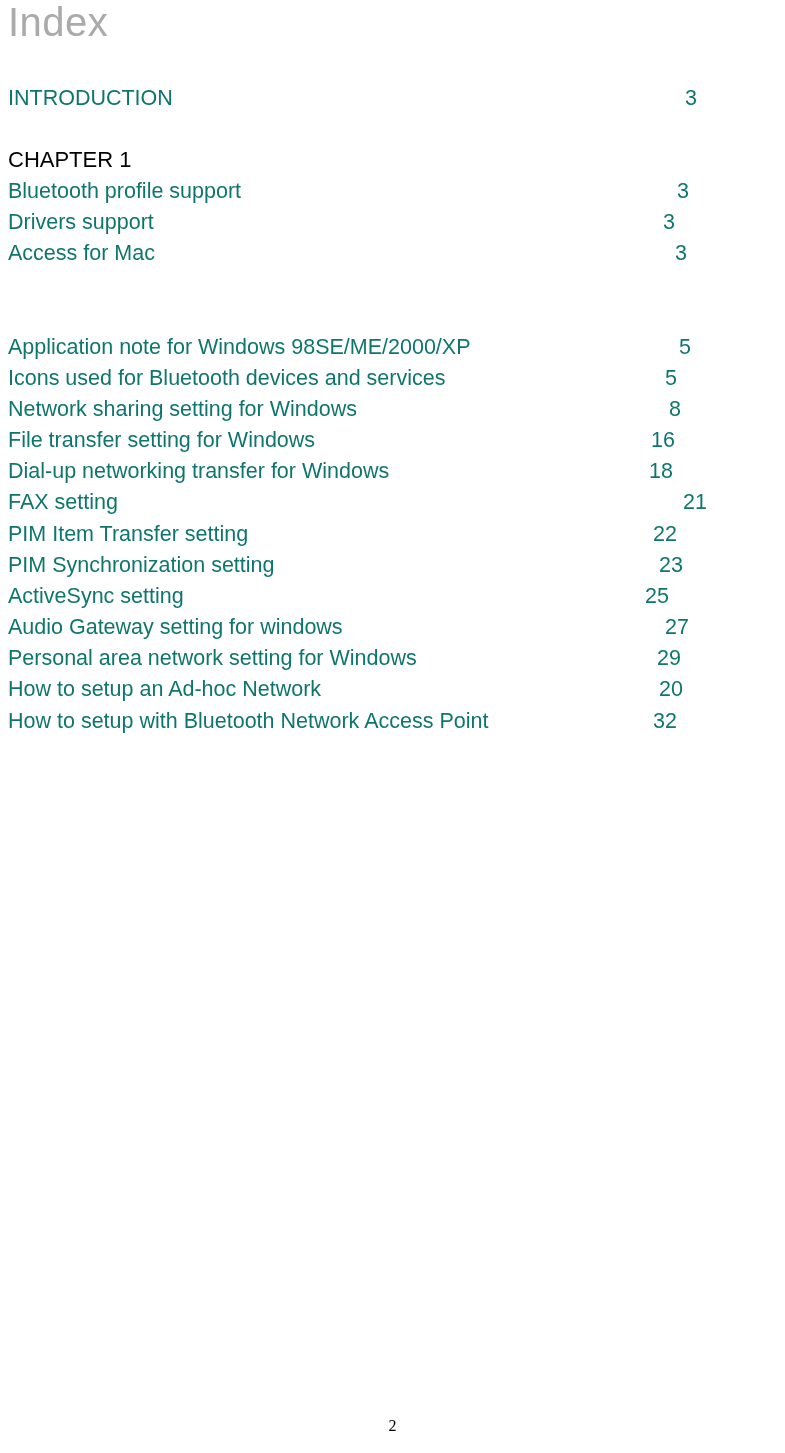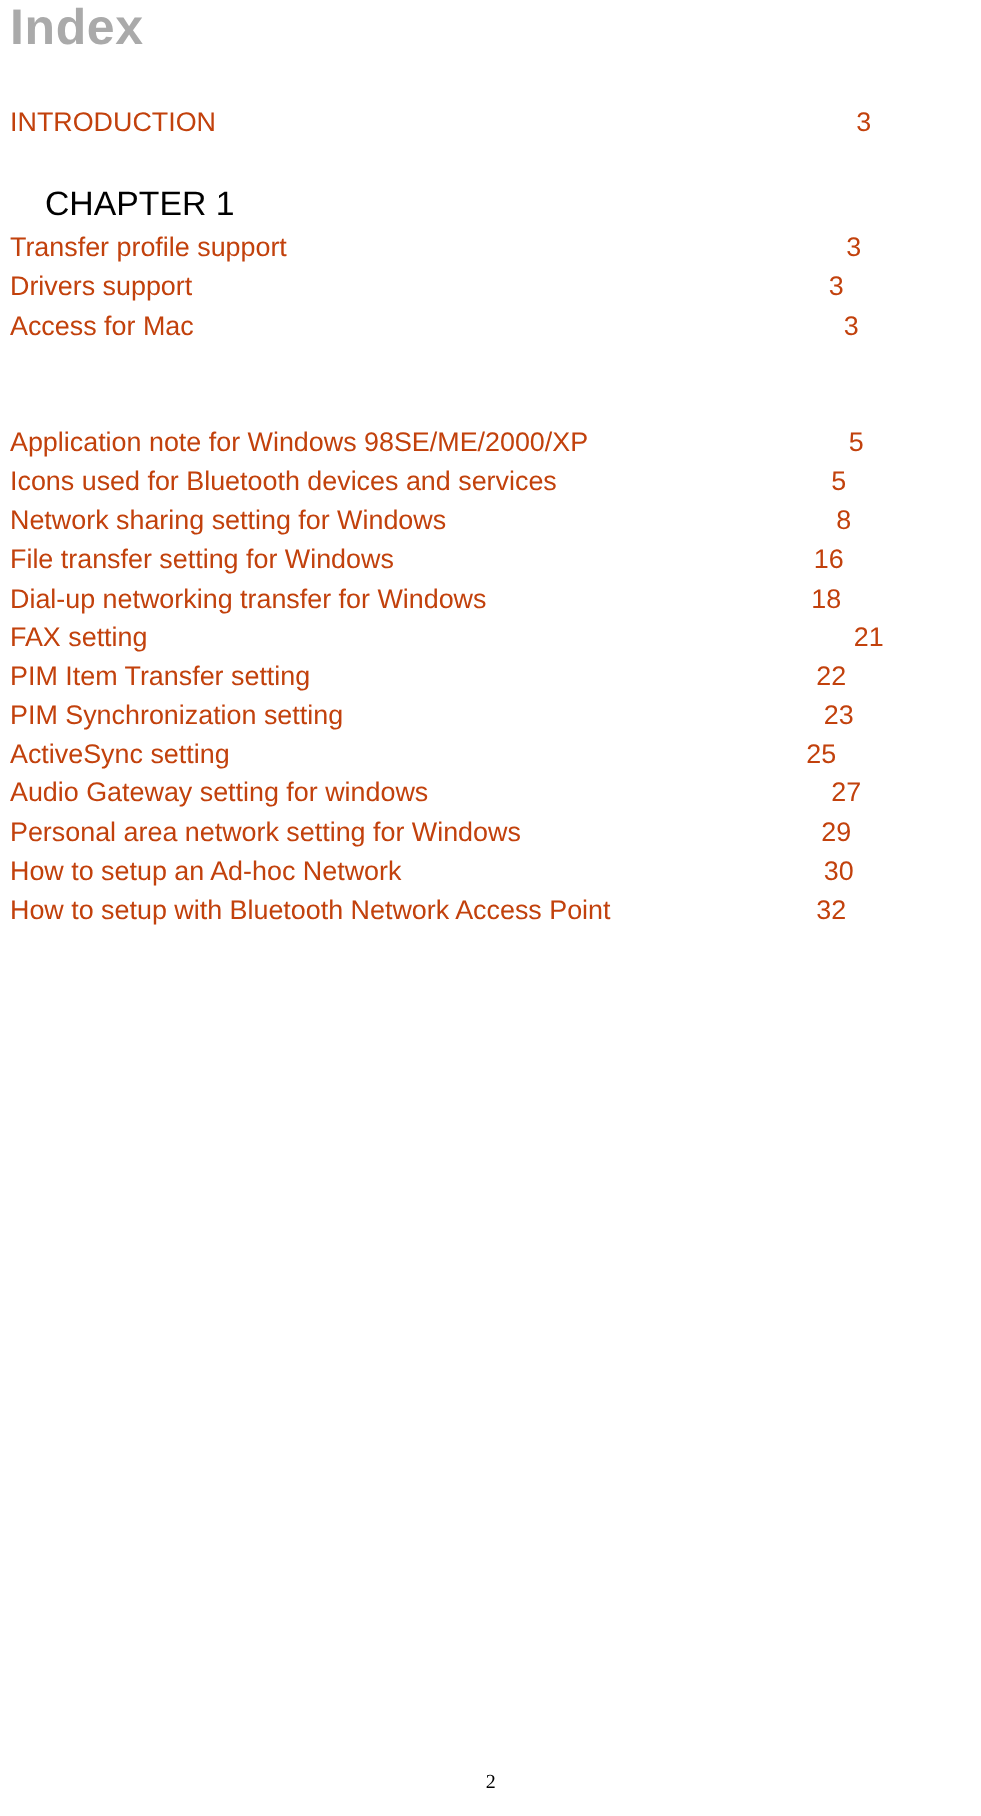--- a/index.html
+++ b/index.html
@@ -14,45 +14,44 @@
       font-family: Verdana, Geneva, sans-serif;
       padding: 0;
       position: relative;
     }
     .page {
       padding: 0 8px;
     }
     .title {
       font-size: 40px;
       color: #aaa;
-      font-weight: bold;
+      font-weight: normal;
       font-family: Arial, Helvetica, sans-serif;
       margin-bottom: 38px;
       margin-top: 0;
       letter-spacing: 0.5px;
     }
     .entry {
       display: flex;
       justify-content: space-between;
       font-size: 21.5px;
-      color: #c2410c;
+      color: #0f766e;
       line-height: 1.45;
     }
     .entry-label {
       white-space: nowrap;
     }
     .entry-page {
       text-align: right;
       padding-right: 80px;
     }
     .section-heading {
-      font-size: 27px;
+      font-size: 22px;
       color: #000;
       line-height: 1.45;
-      margin-left: 28px;
     }
     .spacer-sm {
       height: 30px;
     }
     .spacer-md {
       height: 62px;
     }
     .page-number {
       position: absolute;
       bottom: 18px;
@@ -70,21 +69,21 @@
 
   <div class="entry">
     <span class="entry-label">INTRODUCTION</span>
     <span class="entry-page">3</span>
   </div>
 
   <div class="spacer-sm"></div>
 
   <div class="section-heading">CHAPTER   1</div>
   <div class="entry">
-    <span class="entry-label">Transfer profile support</span>
+    <span class="entry-label">Bluetooth profile support</span>
     <span class="entry-page" style="padding-right:88px">3</span>
   </div>
   <div class="entry">
     <span class="entry-label">Drivers support</span>
     <span class="entry-page" style="padding-right:102px">3</span>
   </div>
   <div class="entry">
     <span class="entry-label">Access for Mac</span>
     <span class="entry-page" style="padding-right:90px">3</span>
   </div>
@@ -130,21 +129,21 @@
   <div class="entry">
     <span class="entry-label">Audio Gateway setting for windows</span>
     <span class="entry-page" style="padding-right:88px">27</span>
   </div>
   <div class="entry">
     <span class="entry-label">Personal area network setting for Windows</span>
     <span class="entry-page" style="padding-right:96px">29</span>
   </div>
   <div class="entry">
     <span class="entry-label">How to setup an Ad-hoc Network</span>
-    <span class="entry-page" style="padding-right:94px">30</span>
+    <span class="entry-page" style="padding-right:94px">20</span>
   </div>
   <div class="entry">
     <span class="entry-label">How to setup with Bluetooth Network Access Point</span>
     <span class="entry-page" style="padding-right:100px">32</span>
   </div>
 </div>
 
 <div class="page-number">2</div>
 
 </body></html>

